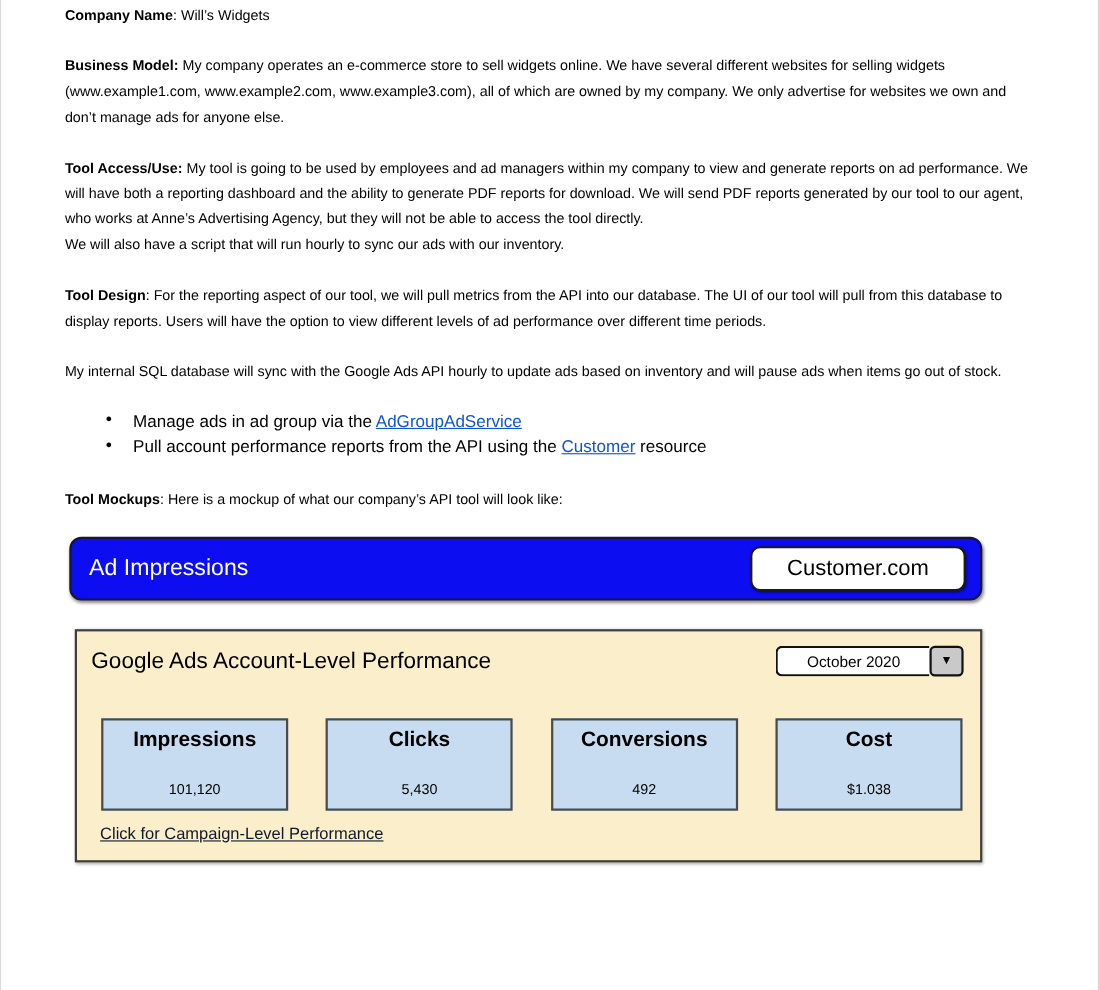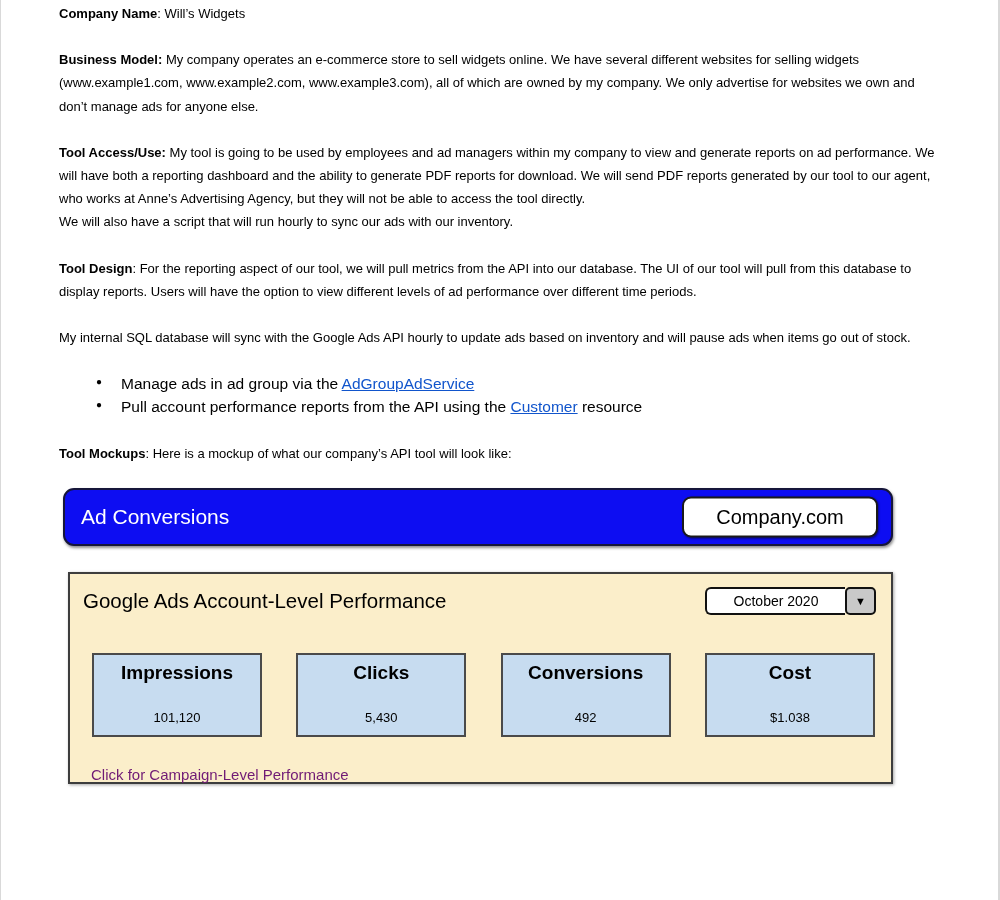--- a/index.html
+++ b/index.html
@@ -103,23 +103,24 @@
     width: 170px; height: 84px;
     background: #c7dcf0;
     border: 2px solid #4a4a4a;
     display: flex; flex-direction: column;
     align-items: center; justify-content: space-between;
     padding: 7px 4px 10px 4px;
   }
   .metric-label { font-size: 19px; font-weight: bold; }
   .metric-value { font-size: 13px; text-align: center; }
   .panel-link {
-    position: absolute; left: 21px; top: 192px;
+    position: absolute; left: 21px; top: 176px;
     font-size: 15px;
-    color: #701a75;
+    color: #0f172a;
+    text-decoration: underline;
     cursor: pointer;
   }
 </style>
 </head>
 <body>
 
 <div class="page">
   <div class="doc">
 
     <div class="text-col">
@@ -142,22 +143,22 @@
       <li>
         <span class="bullet-dot">●</span><span>Pull account performance reports from the API using the </span><span class="doclink">Customer</span><span> resource</span>
       </li>
     </ul>
 
     <div class="text-col">
       <p style="margin-bottom:0"><b>Tool Mockups</b><span>: Here is a mockup of what our company’s API tool will look like:</span></p>
     </div>
 
     <div class="mock-header">
-      <span class="mock-header-title">Ad Conversions</span>
-      <div class="mock-header-btn">Company.com</div>
+      <span class="mock-header-title">Ad Impressions</span>
+      <div class="mock-header-btn">Customer.com</div>
     </div>
 
     <div class="mock-panel">
       <span class="panel-title">Google Ads Account-Level Performance</span>
 
       <div class="period-select">
         <div class="period-field">October 2020</div>
         <div class="period-btn">
             <span>▼</span>
           </div>

